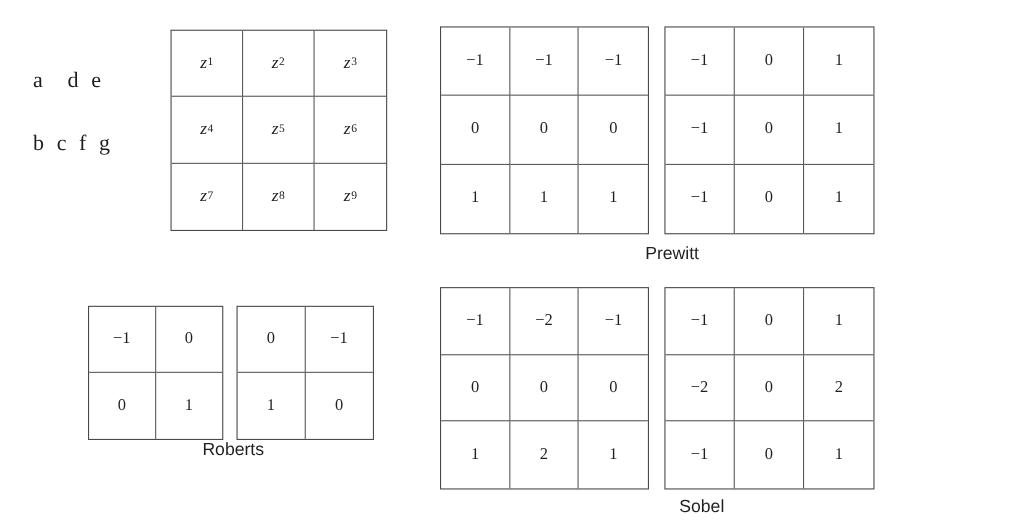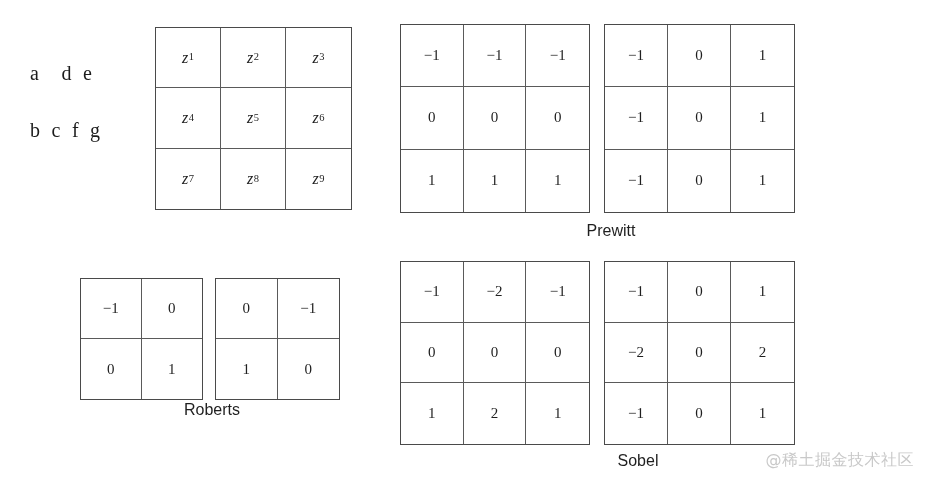--- a/index.html
+++ b/index.html
@@ -206,15 +206,14 @@
     <div class="cell">−2</div>
     <div class="cell">0</div>
     <div class="cell">2</div>
     <div class="cell">−1</div>
     <div class="cell">0</div>
     <div class="cell">1</div>
   </div>
 
   <div class="caption" style="left:600px; top:452px;margin-left:38px;">Sobel</div>
 
-  <div class="watermark">@稀土掘金技术社区</div>
 
 </div>
 
 </body></html>

